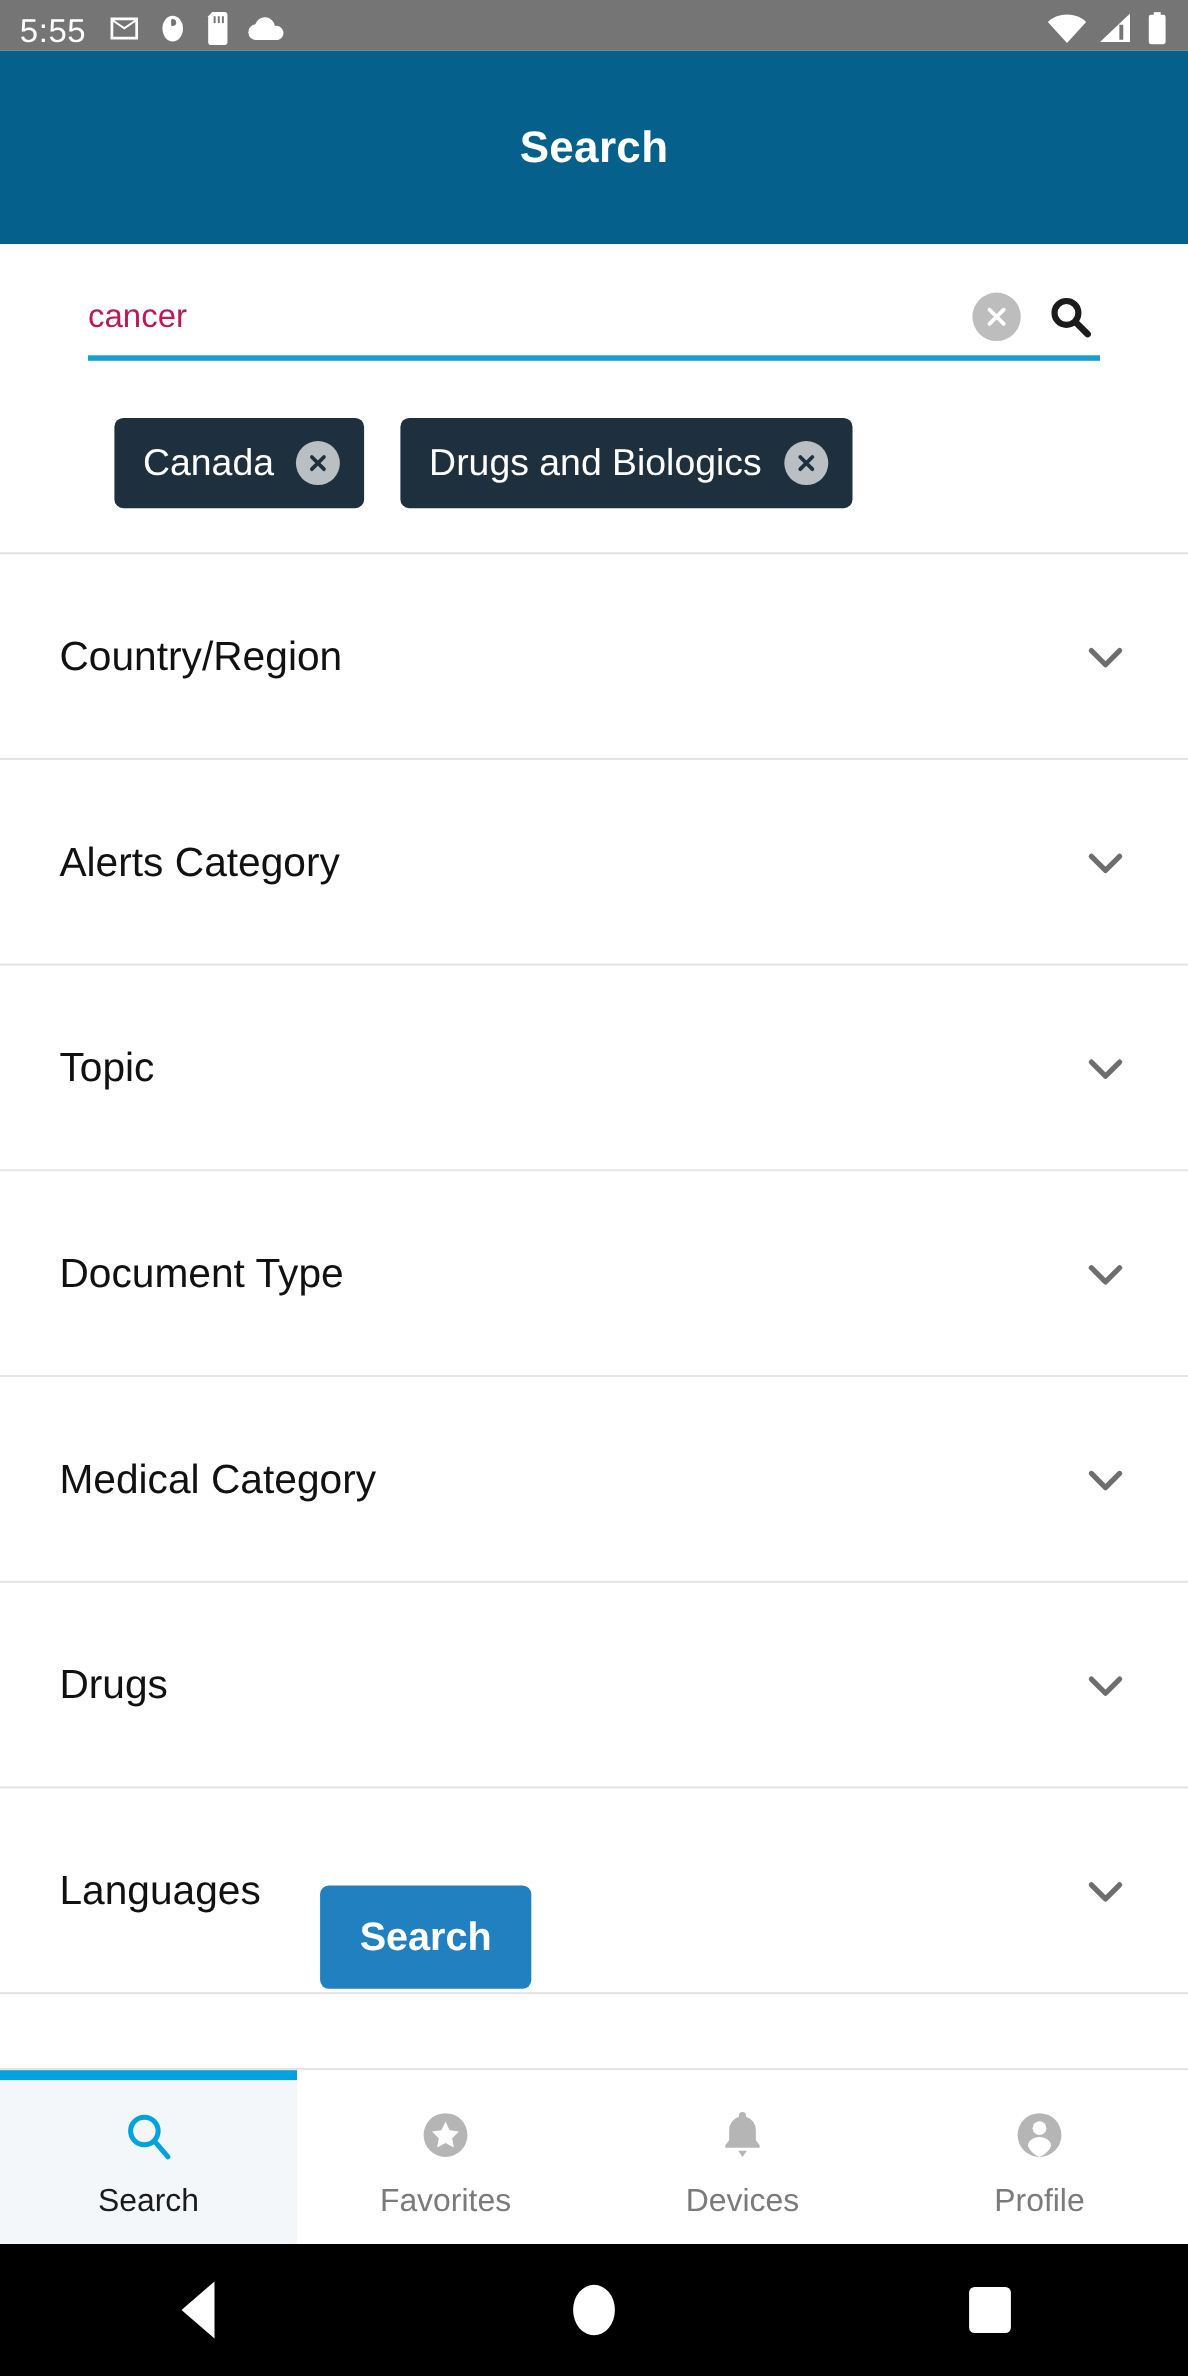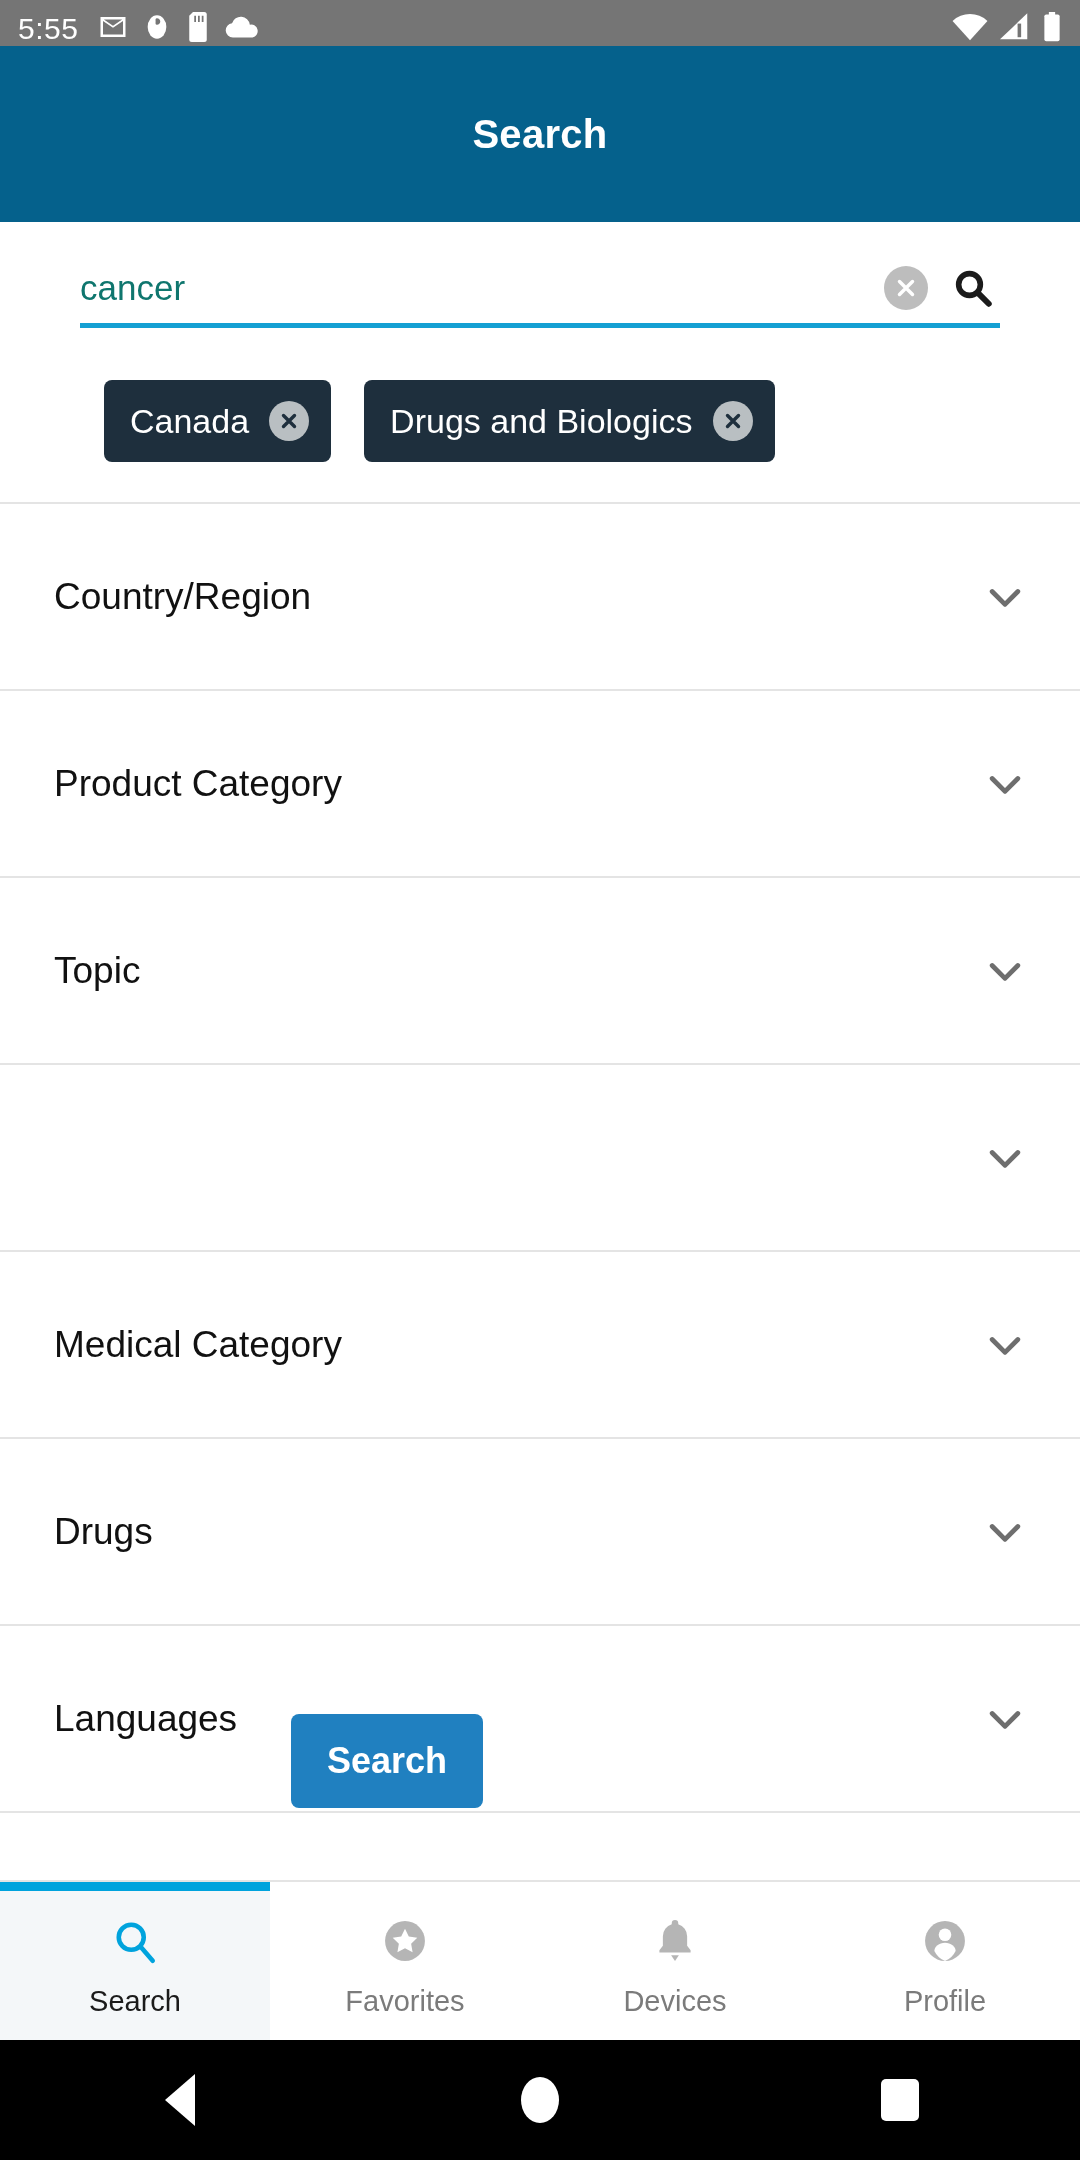--- a/index.html
+++ b/index.html
@@ -53,21 +53,21 @@
     width: 1080px; height: 134px;
     background: #ffffff;
   }
   .search-field {
     position: absolute; left: 80px; top: 30px;
     width: 920px; height: 76px;
     display: flex; align-items: center;
     border-bottom: 5px solid #14a0d3;
   }
   .search-value {
-    font-size: 35px; color: #0f766e; flex: 1;
+    font-size: 30px; color: #be185d; flex: 1;
     line-height: 60px;
   }
   .clear-btn {
     width: 44px; height: 44px; border-radius: 50%;
     background: #bdbdbd;
     display: flex; align-items: center; justify-content: center;
     margin-right: 22px;
   }
   .mag-btn {
     width: 46px; height: 46px;
@@ -294,38 +294,39 @@
     <div class="facet-row">
       <span class="facet-label">Country/Region</span>
       <span class="facet-chevron">
         <svg width="44" height="44" viewBox="0 0 24 24">
             <path d="M5 9l7 7 7-7" fill="none" stroke="#6e6e6e" stroke-width="2.6" stroke-linecap="round" stroke-linejoin="round"></path>
           </svg>
       </span>
     </div>
 
     <div class="facet-row">
-      <span class="facet-label">Product Category</span>
+      <span class="facet-label">Alerts Category</span>
       <span class="facet-chevron">
         <svg width="44" height="44" viewBox="0 0 24 24">
             <path d="M5 9l7 7 7-7" fill="none" stroke="#6e6e6e" stroke-width="2.6" stroke-linecap="round" stroke-linejoin="round"></path>
           </svg>
       </span>
     </div>
 
     <div class="facet-row">
       <span class="facet-label">Topic</span>
       <span class="facet-chevron">
         <svg width="44" height="44" viewBox="0 0 24 24">
             <path d="M5 9l7 7 7-7" fill="none" stroke="#6e6e6e" stroke-width="2.6" stroke-linecap="round" stroke-linejoin="round"></path>
           </svg>
       </span>
     </div>
 
     <div class="facet-row">
+      <span class="facet-label">Document Type</span>
       <span class="facet-chevron">
         <svg width="44" height="44" viewBox="0 0 24 24">
             <path d="M5 9l7 7 7-7" fill="none" stroke="#6e6e6e" stroke-width="2.6" stroke-linecap="round" stroke-linejoin="round"></path>
           </svg>
       </span>
     </div>
 
     <div class="facet-row">
       <span class="facet-label">Medical Category</span>
       <span class="facet-chevron">

